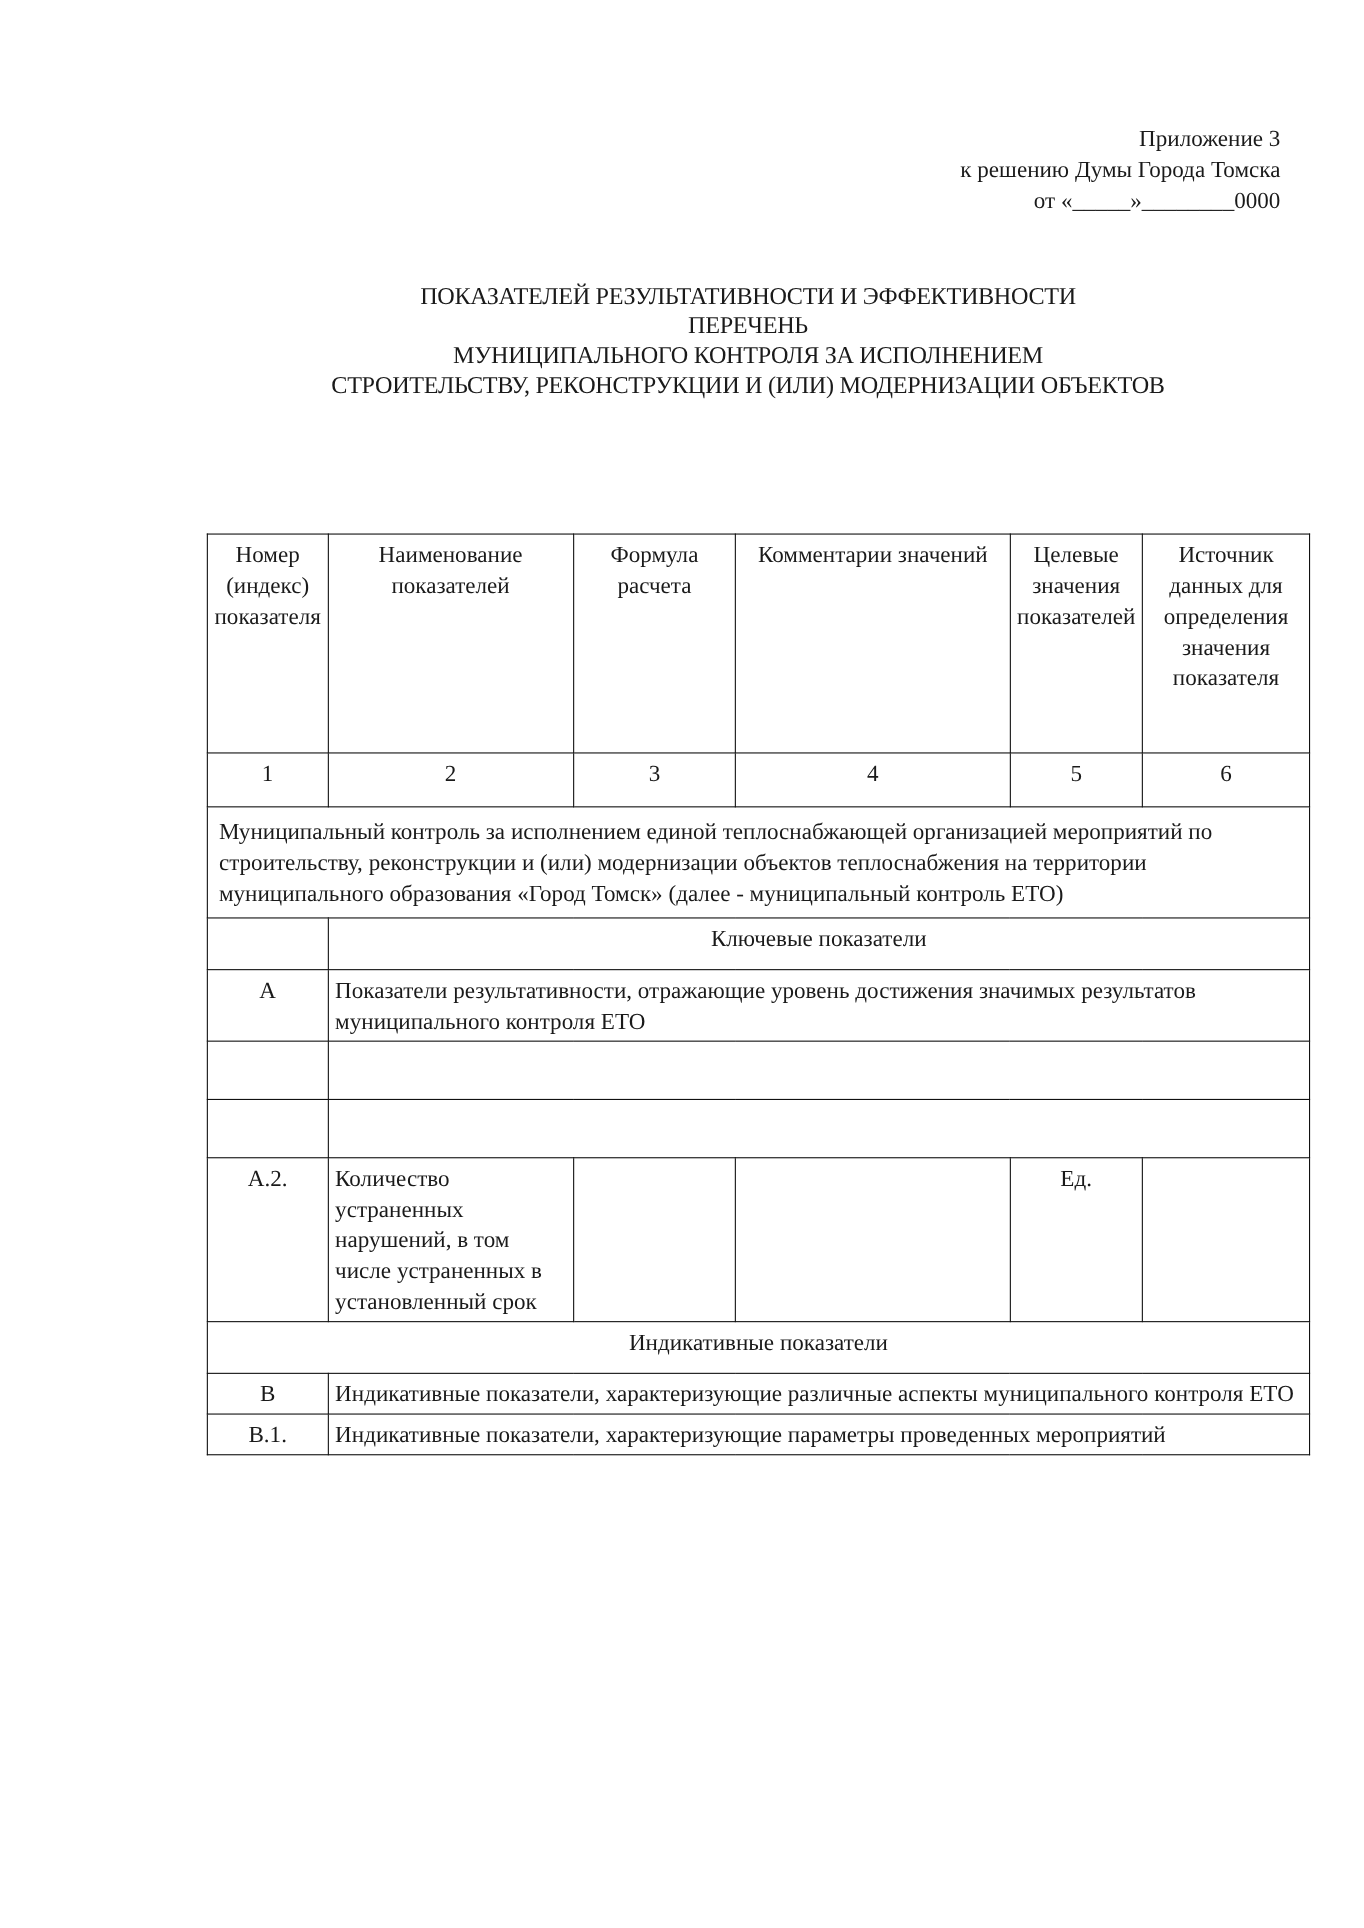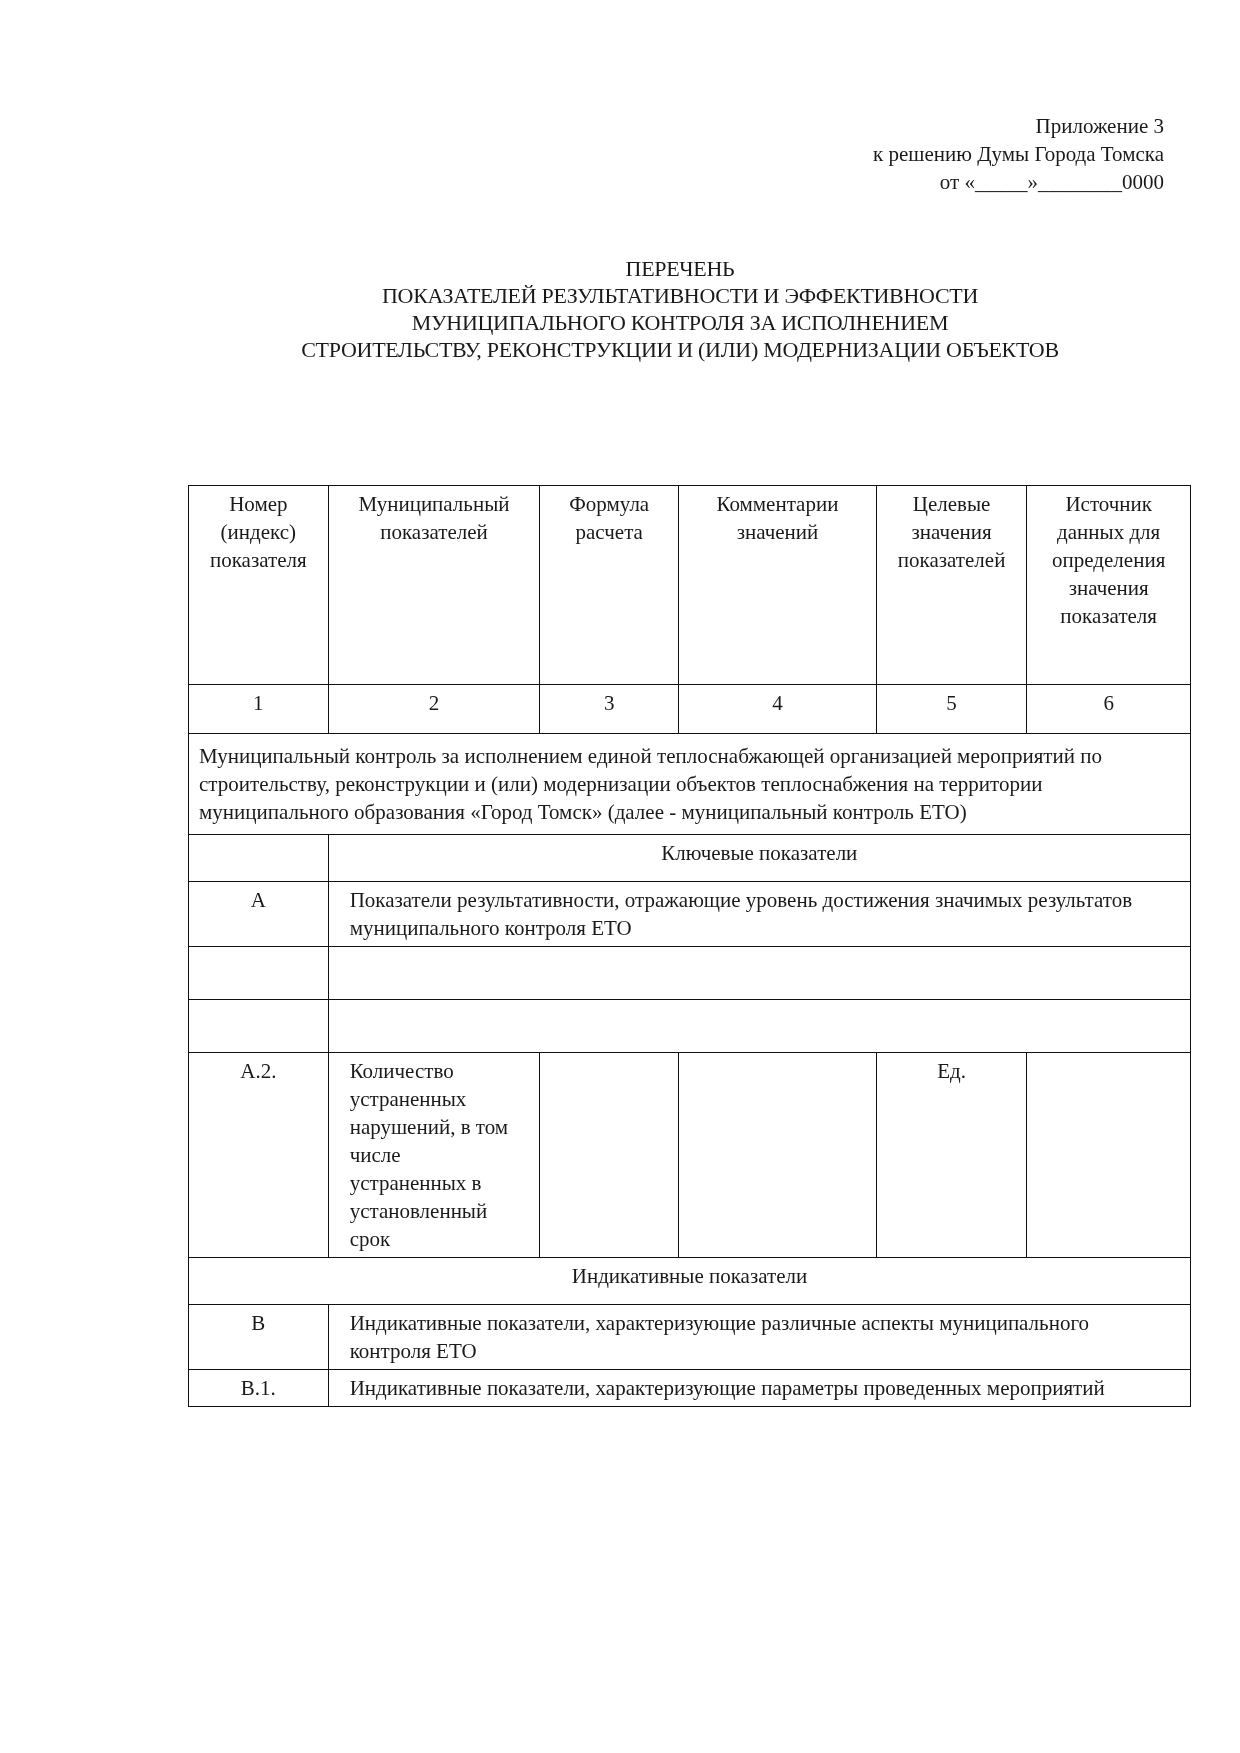--- a/index.html
+++ b/index.html
@@ -6,21 +6,21 @@
   body { width: 1240px; height: 1753px; position: relative; overflow: hidden;
          font-family: "Liberation Serif", "DejaVu Serif", serif; color: #1a1a1a; }
   .appendix { position: absolute; right: 76px; top: 112px; text-align: right;
               font-size: 21px; line-height: 28px; }
   .appendix div { white-space: pre; }
   .title { position: absolute; left: 200px; width: 960px; top: 255px; text-align: center;
            font-size: 22px; line-height: 27px; letter-spacing: -0.3px; }
   .title div { white-space: nowrap; }
   table.main { position: absolute; left: 188px; top: 485px; width: 1003px;
                border-collapse: collapse; font-size: 21px; line-height: 28px; }
-  table.main td { border: 1.5px solid #111; vertical-align: top; padding: 4px 21px; }
+  table.main td { border: 1.5px solid #111; vertical-align: top; padding: 4px 6px; }
   .c1 { width: 64px; text-align: center; }
   .c2 { width: 230px; }
   .c3 { width: 150px; }
   .c4 { width: 268px; }
   .c5 { width: 64px; text-align: center; }
   .c6 { width: 146px; text-align: center; }
   .hdr td { height: 190px; text-align: center; }
   .nums td { text-align: center; height: 40px; vertical-align: middle; }
   .center { text-align: center; }
   .sect { text-align: left; padding: 8px 10px !important; }
@@ -32,31 +32,31 @@
 </head>
 <body>
 
 <div class="appendix">
   <div>Приложение 3</div>
   <div>к решению Думы Города Томска</div>
   <div>от «_____»________0000</div>
 </div>
 
 <div class="title">
+  <div>ПОКАЗАТЕЛЕЙ РЕЗУЛЬТАТИВНОСТИ И ЭФФЕКТИВНОСТИ</div>
   <div>ПЕРЕЧЕНЬ</div>
-  <div>ПОКАЗАТЕЛЕЙ РЕЗУЛЬТАТИВНОСТИ И ЭФФЕКТИВНОСТИ</div>
   <div>МУНИЦИПАЛЬНОГО КОНТРОЛЯ ЗА ИСПОЛНЕНИЕМ</div>
   <div>СТРОИТЕЛЬСТВУ, РЕКОНСТРУКЦИИ И (ИЛИ) МОДЕРНИЗАЦИИ ОБЪЕКТОВ</div>
 </div>
 
 <table class="main">
   <tbody>
       <tr class="hdr">
     <td class="c1">Номер (индекс) показателя</td>
-    <td class="c2">Муниципальный показателей</td>
+    <td class="c2">Наименование показателей</td>
     <td class="c3">Формула расчета</td>
     <td class="c4">Комментарии значений</td>
     <td class="c5">Целевые значения показателей</td>
     <td class="c6">Источник данных для определения значения показателя</td>
   </tr>
   <tr class="nums">
     <td>1</td>
     <td>2</td>
     <td>3</td>
     <td>4</td>

